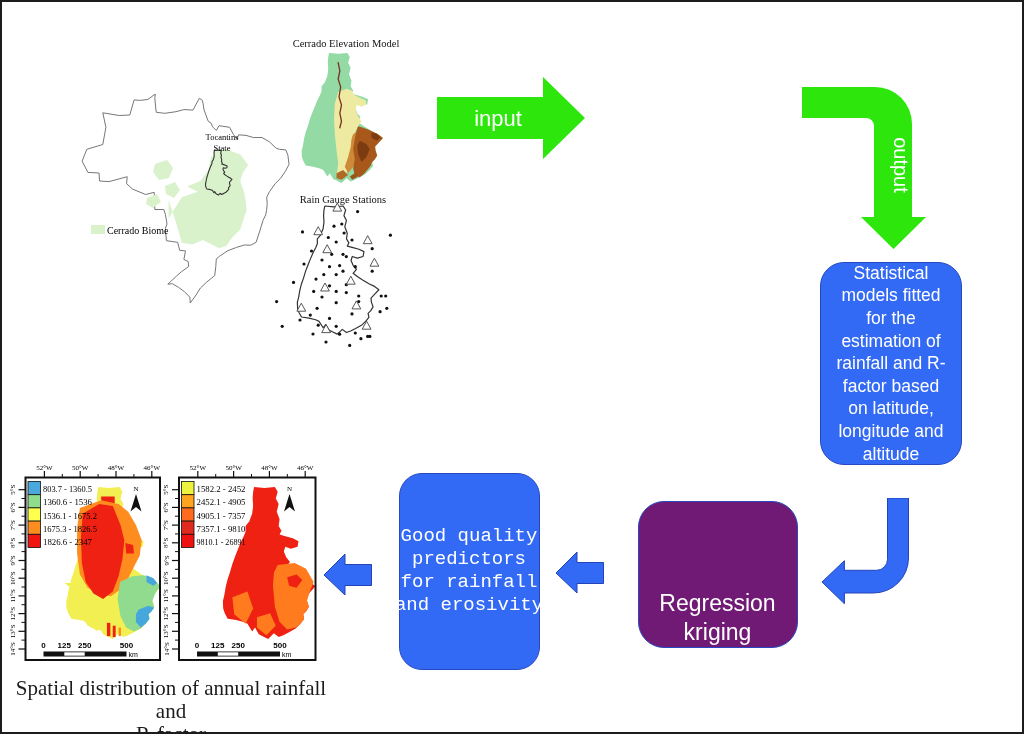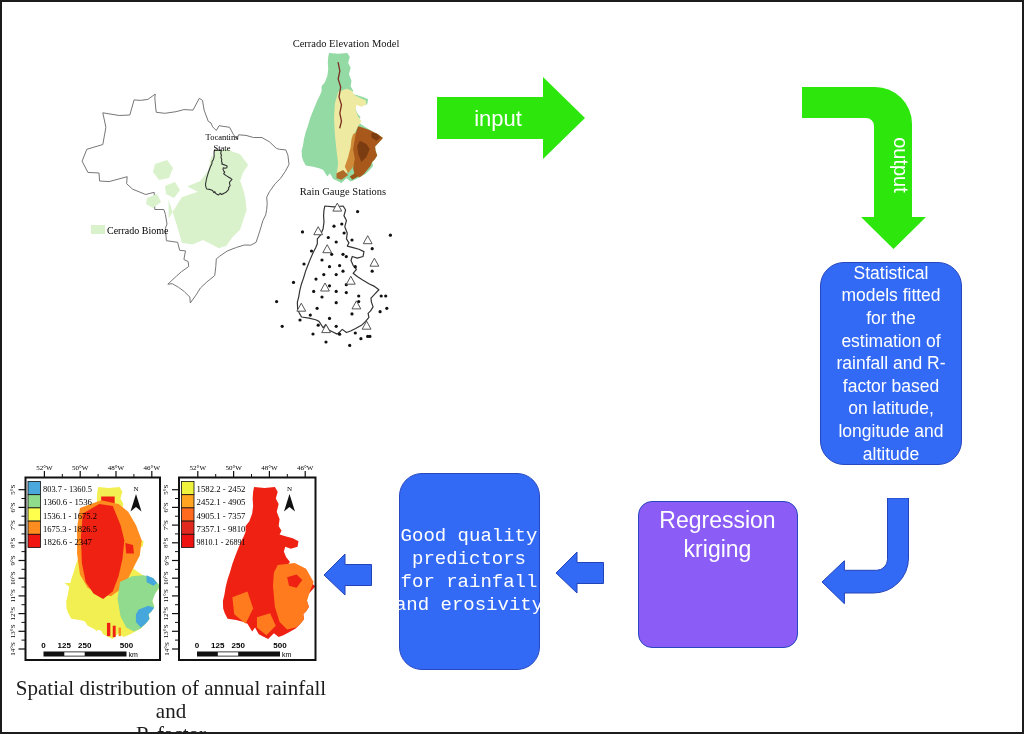--- a/index.html
+++ b/index.html
@@ -15,21 +15,21 @@
   <path d="M66,104 L76,100 L80,108 L72,114 L65,110 Z" fill="#d9f2cb"></path>
   <g transform="translate(124,56) scale(0.27,0.28125)">
         <path d="M35.0,0.0 L46.0,1.0 L57.0,0.0 L60.0,5.0 L58.0,12.0 L61.0,18.0 L59.0,26.0 L62.0,34.0 L61.0,41.0 L64.0,46.0 L62.0,50.0 L69.0,52.0 L76.0,54.0 L82.0,57.0 L81.0,63.0 L74.0,65.0 L68.0,63.0 L66.5,68.0 L69.0,74.0 L73.0,79.0 L69.0,84.0 L74.0,88.0 L80.0,92.0 L88.0,97.0 L94.0,100.0 L100.0,104.6 L95.0,110.0 L90.5,115.0 L91.0,120.0 L93.0,126.0 L90.0,131.0 L87.0,134.0 L88.0,139.0 L84.0,144.0 L79.0,149.0 L72.0,153.0 L66.0,156.0 L61.0,158.0 L56.0,154.0 L52.0,158.0 L49.9,160.0 L44.0,157.0 L40.0,155.0 L36.0,148.0 L33.0,152.0 L28.0,144.0 L24.0,142.0 L16.0,140.0 L7.0,138.6 L4.0,133.0 L2.3,128.0 L2.0,120.0 L3.5,114.0 L5.0,105.0 L7.0,97.0 L9.4,90.0 L12.0,81.0 L15.0,73.0 L17.7,66.0 L21.0,58.0 L24.0,52.0 L26.0,47.0 L26.0,41.0 L30.0,36.0 L33.0,28.0 L34.0,20.0 L33.5,12.0 L34.0,5.0 Z" fill="#d9f2cb" stroke="#333" stroke-width="4" stroke-linejoin="round"></path>
       </g>
   <text x="141" y="46" font-size="8.5" text-anchor="middle" font-family="Liberation Serif, serif">Tocantins</text>
   <text x="141" y="57" font-size="8.5" text-anchor="middle" font-family="Liberation Serif, serif">State</text>
   <rect x="10" y="131" width="14" height="9" fill="#d9f2cb"></rect>
   <text x="26" y="139.5" font-size="10" font-family="Liberation Serif, serif">Cerrado Biome</text>
 </svg>
 <div style="position:absolute;left:244px;top:36px;width:200px;text-align:center;font-family:'Liberation Serif',serif;font-size:10.5px;color:#111">Cerrado Elevation Model</div>
-<div style="position:absolute;left:241px;top:184px;width:200px;text-align:center;font-family:'Liberation Serif',serif;font-size:10.5px;color:#111">Rain Gauge Stations</div>
+<div style="position:absolute;left:241px;top:192px;width:200px;text-align:center;font-family:'Liberation Serif',serif;font-size:10.5px;color:#111">Rain Gauge Stations</div>
 <svg width="83" height="130" viewBox="0 0 100 160" preserveAspectRatio="none" style="position:absolute;left:298px;top:51px">
   <path d="M35.0,0.0 L46.0,1.0 L57.0,0.0 L60.0,5.0 L58.0,12.0 L61.0,18.0 L59.0,26.0 L62.0,34.0 L61.0,41.0 L64.0,46.0 L62.0,50.0 L69.0,52.0 L76.0,54.0 L82.0,57.0 L81.0,63.0 L74.0,65.0 L68.0,63.0 L66.5,68.0 L69.0,74.0 L73.0,79.0 L69.0,84.0 L74.0,88.0 L80.0,92.0 L88.0,97.0 L94.0,100.0 L100.0,104.6 L95.0,110.0 L90.5,115.0 L91.0,120.0 L93.0,126.0 L90.0,131.0 L87.0,134.0 L88.0,139.0 L84.0,144.0 L79.0,149.0 L72.0,153.0 L66.0,156.0 L61.0,158.0 L56.0,154.0 L52.0,158.0 L49.9,160.0 L44.0,157.0 L40.0,155.0 L36.0,148.0 L33.0,152.0 L28.0,144.0 L24.0,142.0 L16.0,140.0 L7.0,138.6 L4.0,133.0 L2.3,128.0 L2.0,120.0 L3.5,114.0 L5.0,105.0 L7.0,97.0 L9.4,90.0 L12.0,81.0 L15.0,73.0 L17.7,66.0 L21.0,58.0 L24.0,52.0 L26.0,47.0 L26.0,41.0 L30.0,36.0 L33.0,28.0 L34.0,20.0 L33.5,12.0 L34.0,5.0 Z" fill="#93daa5"></path>
 
 <path d="M46.0,48.0 L56.0,44.0 L62.0,46.0 L66.0,52.0 L72.0,55.0 L79.0,58.0 L80.0,63.0 L74.0,66.0 L68.0,64.0 L67.0,70.0 L70.0,78.0 L74.0,84.0 L70.0,90.0 L66.0,98.0 L64.0,108.0 L62.0,120.0 L64.0,132.0 L60.0,142.0 L54.0,150.0 L48.0,154.0 L44.0,150.0 L46.0,136.0 L44.0,120.0 L42.0,100.0 L41.0,80.0 L42.0,62.0 Z" fill="#efeaa2"></path>
 <path d="M64.0,100.0 L70.0,96.0 L68.0,108.0 L66.0,120.0 L68.0,132.0 L64.0,140.0 L58.0,148.0 L54.0,140.0 L58.0,128.0 L61.0,116.0 L62.0,106.0 Z" fill="#cf8a38"></path>
 <path d="M70.0,90.0 L76.0,92.0 L82.0,94.0 L88.0,97.0 L94.0,100.0 L100.0,104.6 L95.0,110.0 L90.5,115.0 L91.0,120.0 L93.0,126.0 L90.0,131.0 L87.0,134.0 L85.0,139.0 L81.0,144.0 L77.0,149.0 L72.0,153.0 L66.0,150.0 L64.0,142.0 L66.0,130.0 L64.0,118.0 L66.0,106.0 L68.0,96.0 Z" fill="#a9581c"></path>
 <path d="M72.0,108.0 L80.0,112.0 L84.0,118.0 L80.0,128.0 L74.0,134.0 L70.0,124.0 L69.0,114.0 Z" fill="#7a3c10"></path>
 <path d="M86.0,98.0 L92.0,99.0 L97.0,104.0 L92.0,108.0 L86.0,104.0 Z" fill="#7a3c10"></path>
 <path d="M44.0,148.0 L52.0,144.0 L58.0,150.0 L50.0,156.0 L44.0,154.0 Z" fill="#b06a28"></path>
 <path d="M60.0,152.0 L66.0,148.0 L70.0,152.0 L63.0,156.0 Z" fill="#9a5518"></path>
@@ -114,21 +114,21 @@
 <svg width="125" height="163" viewBox="0 0 125 163" style="position:absolute;left:800px;top:85px">
 <path d="M0,0 L73,0 A37,37 0 0 1 110,37 L110,130 L124,130 L91.5,162 L59,130 L72,130 L72,39 A8,8 0 0 0 64,31 L0,31 Z" fill="#2de60c"></path>
 <text x="91.5" y="78" font-size="20" fill="#fff" text-anchor="middle" font-family="Liberation Sans, sans-serif" transform="rotate(90 91.5 78)">output</text>
 </svg>
 <div style="position:absolute;left:818px;top:260px;width:142px;height:203px;background:#336af5;border:1.5px solid #2748c0;border-radius:24px;display:flex;align-items:center;justify-content:center;box-sizing:border-box">
 <div style="font-family:'Liberation Sans',sans-serif;font-size:17.5px;line-height:22.6px;color:#fff;text-align:center;white-space:nowrap;padding-top:0px">Statistical<br>models fitted<br>for the<br>estimation of<br>rainfall and R-<br>factor based<br>on latitude,<br>longitude and<br>altitude</div>
     </div>
 <svg width="88" height="107" viewBox="0 0 88 107" style="position:absolute;left:820px;top:496px">
 <path d="M65.5,0 L86.5,0 L86.5,60 A35,35 0 0 1 51.5,95 L22.4,95 L22.4,105.7 L0,84 L22.4,62.7 L22.4,72.3 L54.5,72.3 A11,11 0 0 0 65.5,61.3 Z" fill="#336af5" stroke="#2343b8" stroke-width="1"></path>
 </svg>
-<div style="position:absolute;left:635.5px;top:499px;width:160px;height:146.5px;background:#8b5cf6;border:1.5px solid #2748c0;border-radius:14px;display:flex;align-items:flex-start;justify-content:center;box-sizing:border-box">
+<div style="position:absolute;left:635.5px;top:499px;width:160px;height:146.5px;background:#701a75;border:1.5px solid #2748c0;border-radius:26px;display:flex;align-items:flex-end;justify-content:center;box-sizing:border-box">
 <div style="font-family:'Liberation Sans',sans-serif;font-size:23px;line-height:29px;color:#fff;text-align:center;white-space:nowrap;padding-top:4px">Regression<br>kriging</div>
     </div>
 <svg width="49" height="42" viewBox="0 0 49 42" style="position:absolute;left:554px;top:550px">
 <polygon points="0,21 21,0 21,10.5 47.5,10.5 47.5,31.5 21,31.5 21,41" fill="#336af5" stroke="#2343b8" stroke-width="1"></polygon>
 </svg>
 <svg width="49" height="42" viewBox="0 0 49 42" style="position:absolute;left:321.5px;top:552px">
 <polygon points="0,21 21,0 21,10.5 47.5,10.5 47.5,31.5 21,31.5 21,41" fill="#336af5" stroke="#2343b8" stroke-width="1"></polygon>
 </svg>
 <div style="position:absolute;left:396.5px;top:470.5px;width:141px;height:197px;background:#336af5;border:1.5px solid #2748c0;border-radius:23px;display:flex;align-items:center;justify-content:center;box-sizing:border-box">
 <div style="font-family:Liberation Mono, monospace;font-size:19px;line-height:23px;color:#fff;text-align:center;white-space:nowrap;padding-top:0px">Good quality<br>predictors<br>for rainfall<br>and erosivity</div>

